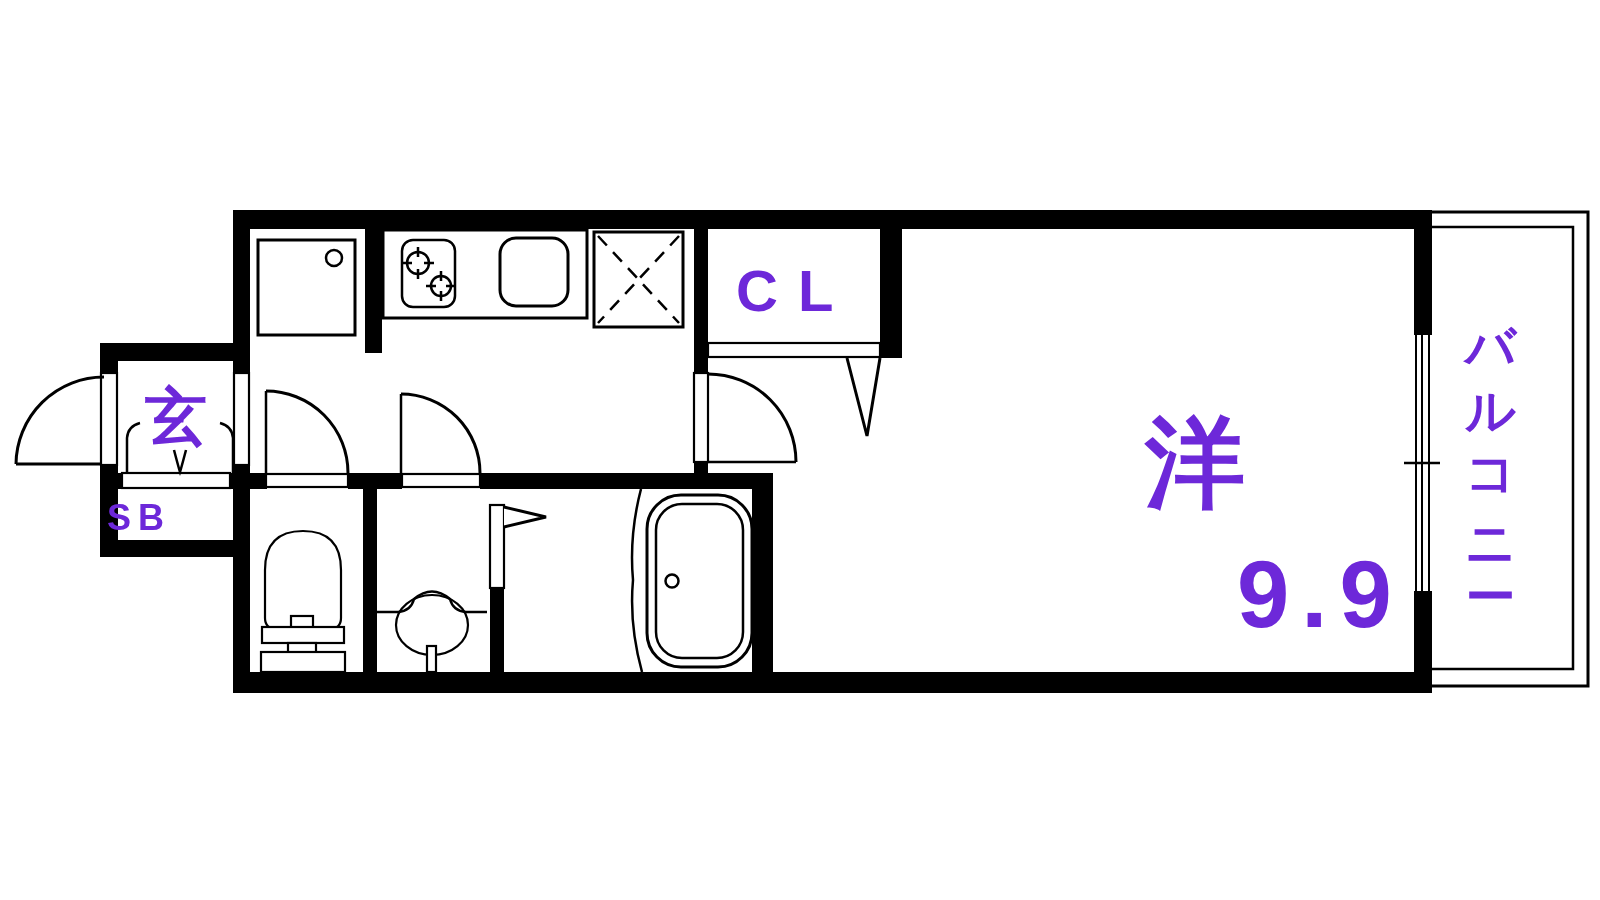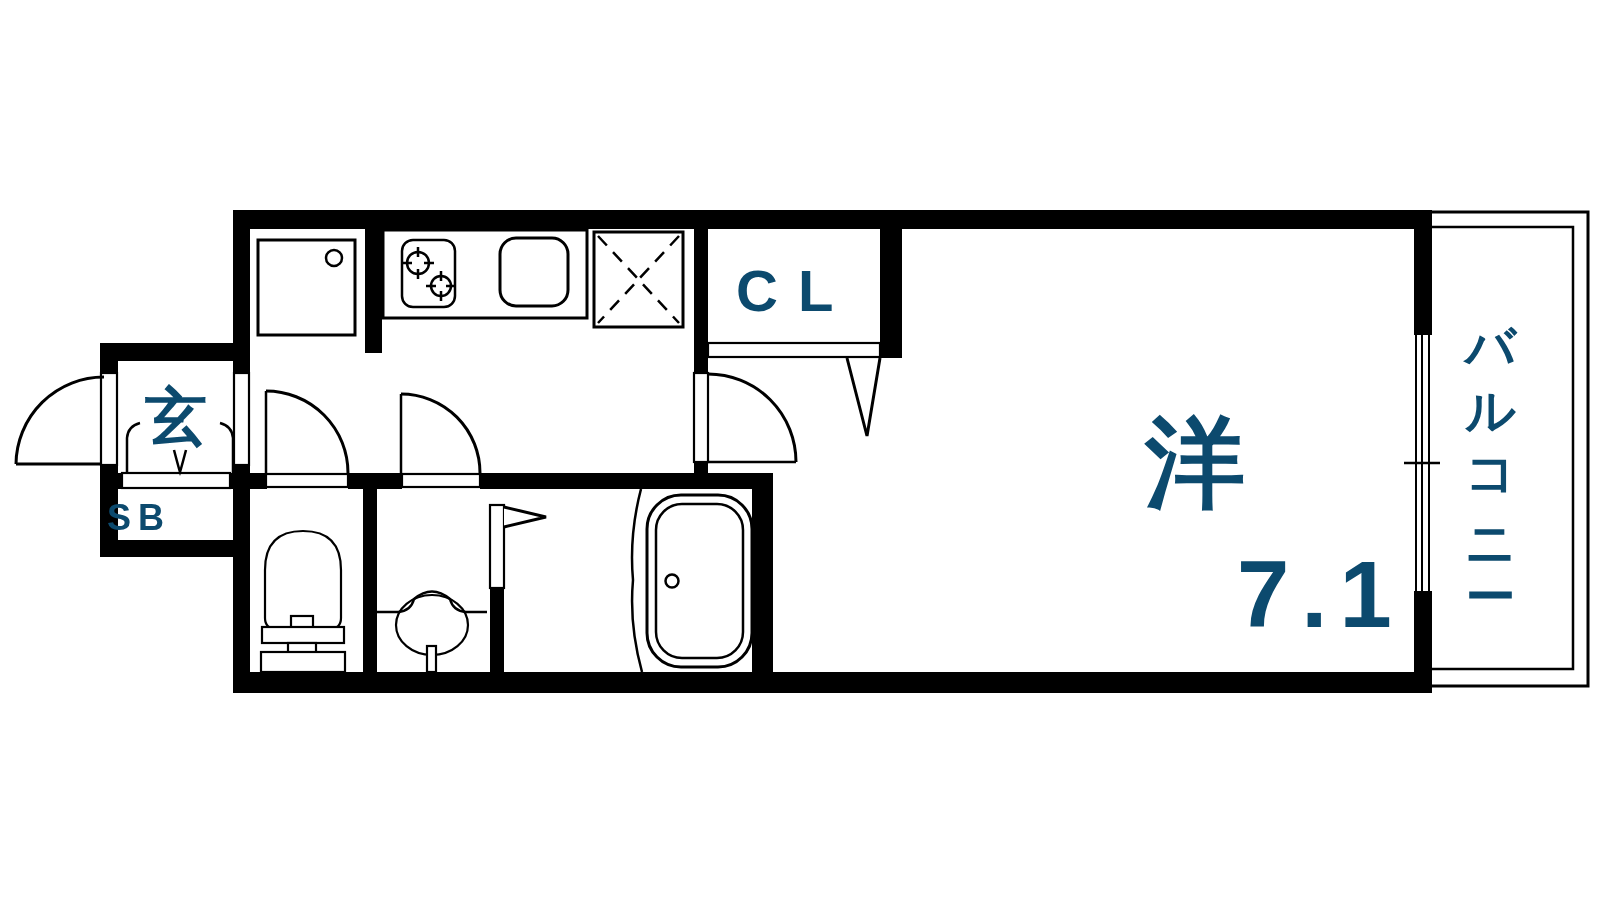--- a/index.html
+++ b/index.html
@@ -6,21 +6,21 @@
   #stage{position:relative;width:1600px;height:900px;background:#ffffff;overflow:hidden;
          font-family:"Liberation Sans","DejaVu Sans",sans-serif;}
   #plan-svg{position:absolute;left:0;top:0;}
   .wall{fill:#000000;stroke:none;}
   .ln{fill:none;stroke:#000000;stroke-width:3;}
   .ln2{fill:none;stroke:#000000;stroke-width:2.5;}
   .thin{fill:none;stroke:#000000;stroke-width:2;}
   .wh{fill:#ffffff;stroke:#000000;stroke-width:2.2;}
   .whl{fill:#ffffff;stroke:#000000;stroke-width:3;}
   .dash{fill:none;stroke:#000000;stroke-width:2.5;stroke-dasharray:13 9;}
-  .label{position:absolute;color:#0c4a6e;line-height:1;white-space:nowrap;}
+  .label{position:absolute;color:#6d28d9;line-height:1;white-space:nowrap;}
   .lbl-genkan{left:145px;top:386px;font-size:62px;font-weight:bold;}
   .lbl-sb{left:107px;top:500px;font-size:36px;font-weight:bold;letter-spacing:7px;}
   .lbl-cl{left:736px;top:262px;font-size:58px;font-weight:bold;letter-spacing:20px;}
   .lbl-room{left:1145px;top:412px;font-size:100px;font-weight:bold;}
   .lbl-size{left:1237px;top:548px;font-size:94px;font-weight:bold;letter-spacing:12px;}
   .lbl-balcony{left:1466px;top:290px;font-size:50px;font-weight:bold;
                writing-mode:vertical-rl;text-orientation:mixed;letter-spacing:13px;}
 </style>
 </head>
 <body>
@@ -140,15 +140,15 @@
     <g>
       <path class="ln" d="M1432,212 H1588 V686 H1432"></path>
       <path class="ln2" d="M1432,227 H1573 V669 H1432"></path>
     </g>
   </svg>
 
   <div class="label lbl-genkan">玄</div>
   <div class="label lbl-sb">SB</div>
   <div class="label lbl-cl">CL</div>
   <div class="label lbl-room">洋</div>
-  <div class="label lbl-size">7.1</div>
+  <div class="label lbl-size">9.9</div>
   <div class="label lbl-balcony">バルコニー</div>
 </div>
 
 </body></html>

